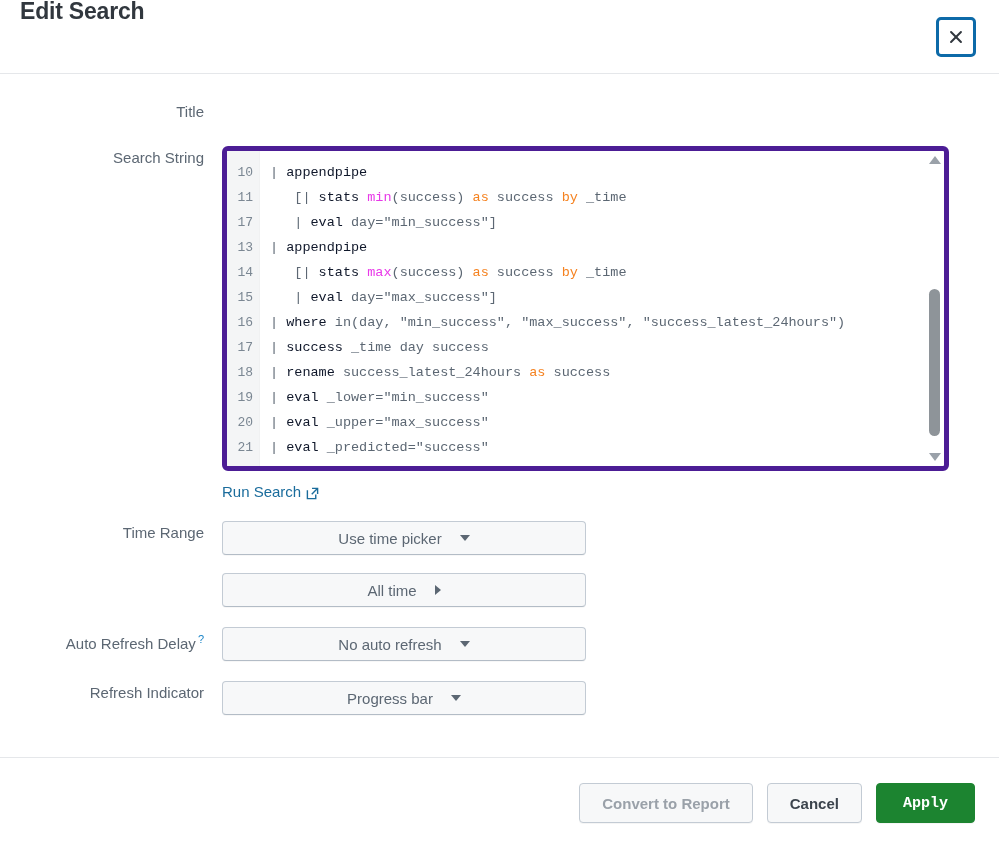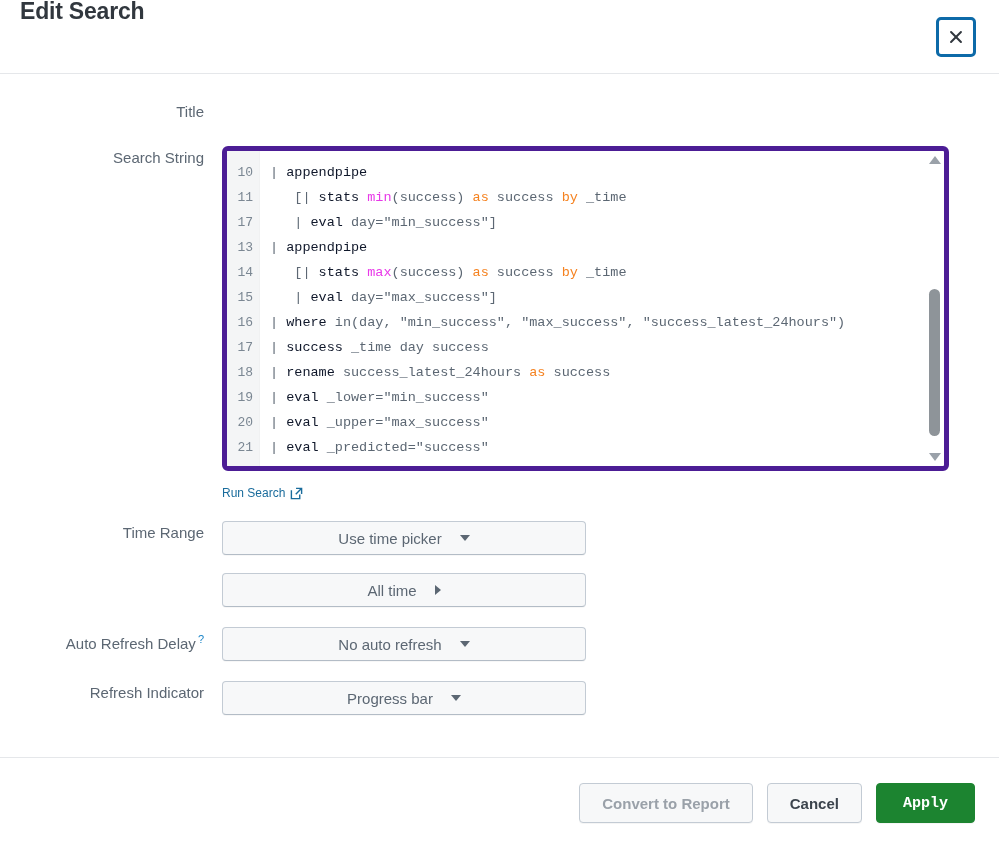--- a/index.html
+++ b/index.html
@@ -199,21 +199,21 @@
     width: 11px;
     height: 52%;
     background: #8e9499;
     border-radius: 6px;
     cursor: pointer;
   }
 
   
   .run-search-wrap { margin-top: 12px; }
   .run-search {
-    font-size: 12px;
+    font-size: 15px;
     color: #1a6c9c;
     text-decoration: none;
     cursor: pointer;
     display: inline-flex;
     align-items: flex-end;
     gap: 5px;
   }
   .ext-icon { display: inline-block; line-height: 0; }
 
   

